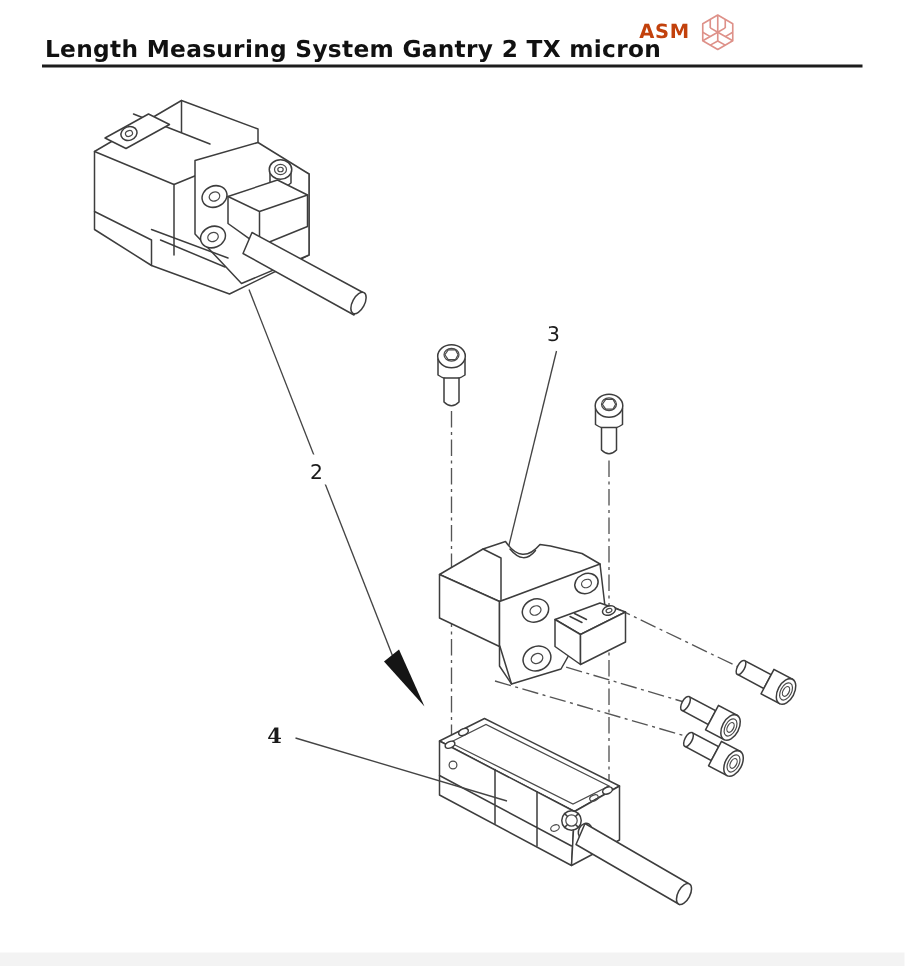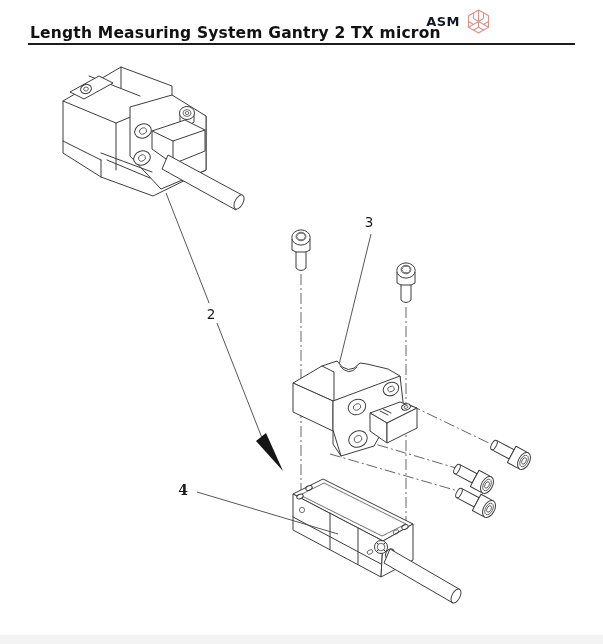--- a/index.html
+++ b/index.html
@@ -8,21 +8,21 @@
     font-family:"DejaVu Sans","Liberation Sans",sans-serif;overflow:hidden;
   }
   .page{position:absolute;inset:0;background:#fff;}
   .doc-header{position:absolute;left:0;top:0;width:520px;height:50px;}
   .doc-title{
     position:absolute;left:30px;top:24px;margin:0;
     font-size:15.5px;font-weight:bold;color:#111;letter-spacing:0.2px;white-space:nowrap;
   }
   .title-rule{position:absolute;left:28px;top:43px;width:547px;height:2px;background:#1c1c1c;}
   .logo{position:absolute;top:8px;right:28px;display:flex;align-items:center;gap:5px;}
-  .logo-text{font-size:13px;font-weight:bold;color:#0f172a;letter-spacing:0.5px;line-height:26px;}
+  .logo-text{font-size:13px;font-weight:bold;color:#c2410c;letter-spacing:0.5px;line-height:26px;}
   .diagram-svg{position:absolute;left:0;top:0;}
   .bottom-band{position:absolute;left:0;bottom:0;width:603px;height:9px;background:#f3f3f3;}
   
   .ln{fill:#ffffff;stroke:#3d3d3d;stroke-width:1;stroke-linejoin:round;}
   .wire{fill:none;stroke:#3d3d3d;stroke-width:1;stroke-linejoin:round;stroke-linecap:round;}
   .thin{fill:none;stroke:#4a4a4a;stroke-width:0.8;}
   .cl{fill:none;stroke:#555;stroke-width:0.9;stroke-dasharray:11 3 2 3;}
   .leader{fill:none;stroke:#444;stroke-width:0.9;}
   .callout{font-family:"DejaVu Sans","Liberation Sans",sans-serif;font-size:13.5px;fill:#1a1a1a;}
   .callout-serif{font-family:"DejaVu Serif","Liberation Serif",serif;font-size:14px;fill:#1a1a1a;font-weight:bold;}

